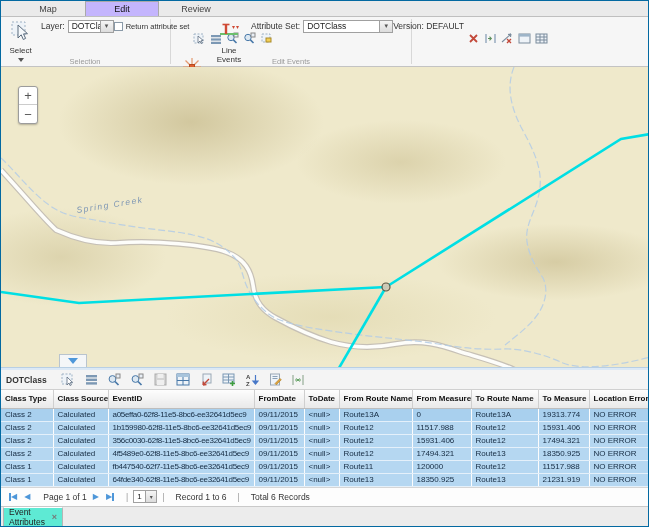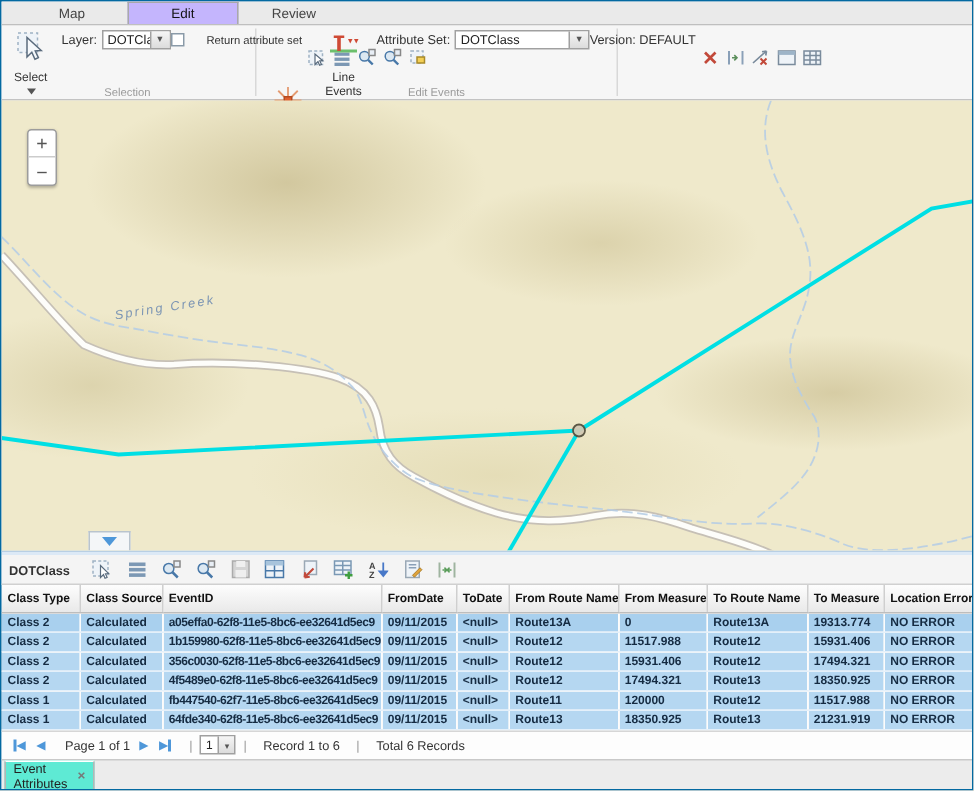--- a/index.html
+++ b/index.html
@@ -50,21 +50,21 @@
 
   .splitter{height:3px;background:#dce9f6;border-top:1px solid #b8cfe4;}
 
   
   .tbl-toolbar{height:20px;background:#f4f4f4;border-bottom:1px solid #d0d0d0;display:flex;align-items:center;padding-left:5px;}
   .tbl-title{font-size:8.5px;font-weight:bold;color:#333;margin-right:14px;}
   .ticon{width:15px;height:15px;margin-right:8px;display:flex;align-items:center;justify-content:center;}
   .ticon svg{display:block;}
   table.grid{border-collapse:collapse;table-layout:fixed;width:649px;}
   table.grid th{height:18px;background:linear-gradient(#fdfdfd,#e9e9e9);border-right:1px solid #cfcfcf;border-bottom:1px solid #bdbdbd;font-size:8px;color:#111;text-align:left;padding:0 0 0 4px;white-space:nowrap;overflow:hidden;font-weight:bold;}
-  table.grid td{height:13px;background:#b5d7f1;border-right:1px solid rgba(255,255,255,.65);border-bottom:1px solid #e4f0fa;font-size:8px;color:#152b42;padding:0 0 0 4px;white-space:nowrap;overflow:hidden;font-weight:bold;}
+  table.grid td{height:13px;background:#b5d7f1;border-right:1px solid rgba(255,255,255,.65);border-bottom:1px solid #e4f0fa;font-size:8px;color:#152b42;padding:0 0 0 4px;white-space:nowrap;overflow:hidden;}
   table.grid tr.first td{background:#a9d0ee;}
   td.guid{letter-spacing:-0.3px;}
 
   
   .pagination{height:19px;background:#fdfdfd;border-top:1px solid #d6d6d6;display:flex;align-items:center;padding-left:8px;font-size:8.5px;color:#333;}
   .pgbtn{display:flex;align-items:center;margin-right:7px;color:#4e97d9;font-size:8px;}
   .pgbar{display:inline-block;width:2px;height:8px;background:#4e97d9;}
   .pgtext{margin:0 6px;white-space:nowrap;}
   .pgsep{color:#999;margin:0 5px;}
   .pgcombo{width:24px;height:13px;background:#fff;border:1px solid #a0a0a0;display:flex;align-items:center;}
@@ -102,21 +102,21 @@
       <div class="selcol" style="width:66px;">
         <div class="rrow">
           <span class="rlabel">Layer:</span>
           <div class="combo" style="width:46px;">
             <span class="ctext">DOTClass</span>
             <span class="cbtn">▾</span>
           </div>
         </div>
         <div class="rrow">
           <span class="checkbox"></span>
-          <span class="rlabel" style="font-size:7.5px;margin-left:12px;">Return attribute set</span>
+          <span class="rlabel" style="font-size:7.5px;">Return attribute set</span>
         </div>
         <div class="minirow">
           <span class="mini">
             <svg width="12" height="12" viewBox="0 0 12 12">
                 <rect x="1" y="1" width="9" height="9" fill="#eef3f8" stroke="#9fb2c4" stroke-dasharray="2 1.5"></rect>
                 <path d="M5,3 L5,10 L7,8 L8,10.5 L9.3,10 L8.2,7.6 L10.2,7.5 Z" fill="#fff" stroke="#5a6b7d" stroke-width=".8"></path>
               </svg>
           </span>
           <span class="mini">
             <svg width="12" height="12" viewBox="0 0 12 12">

